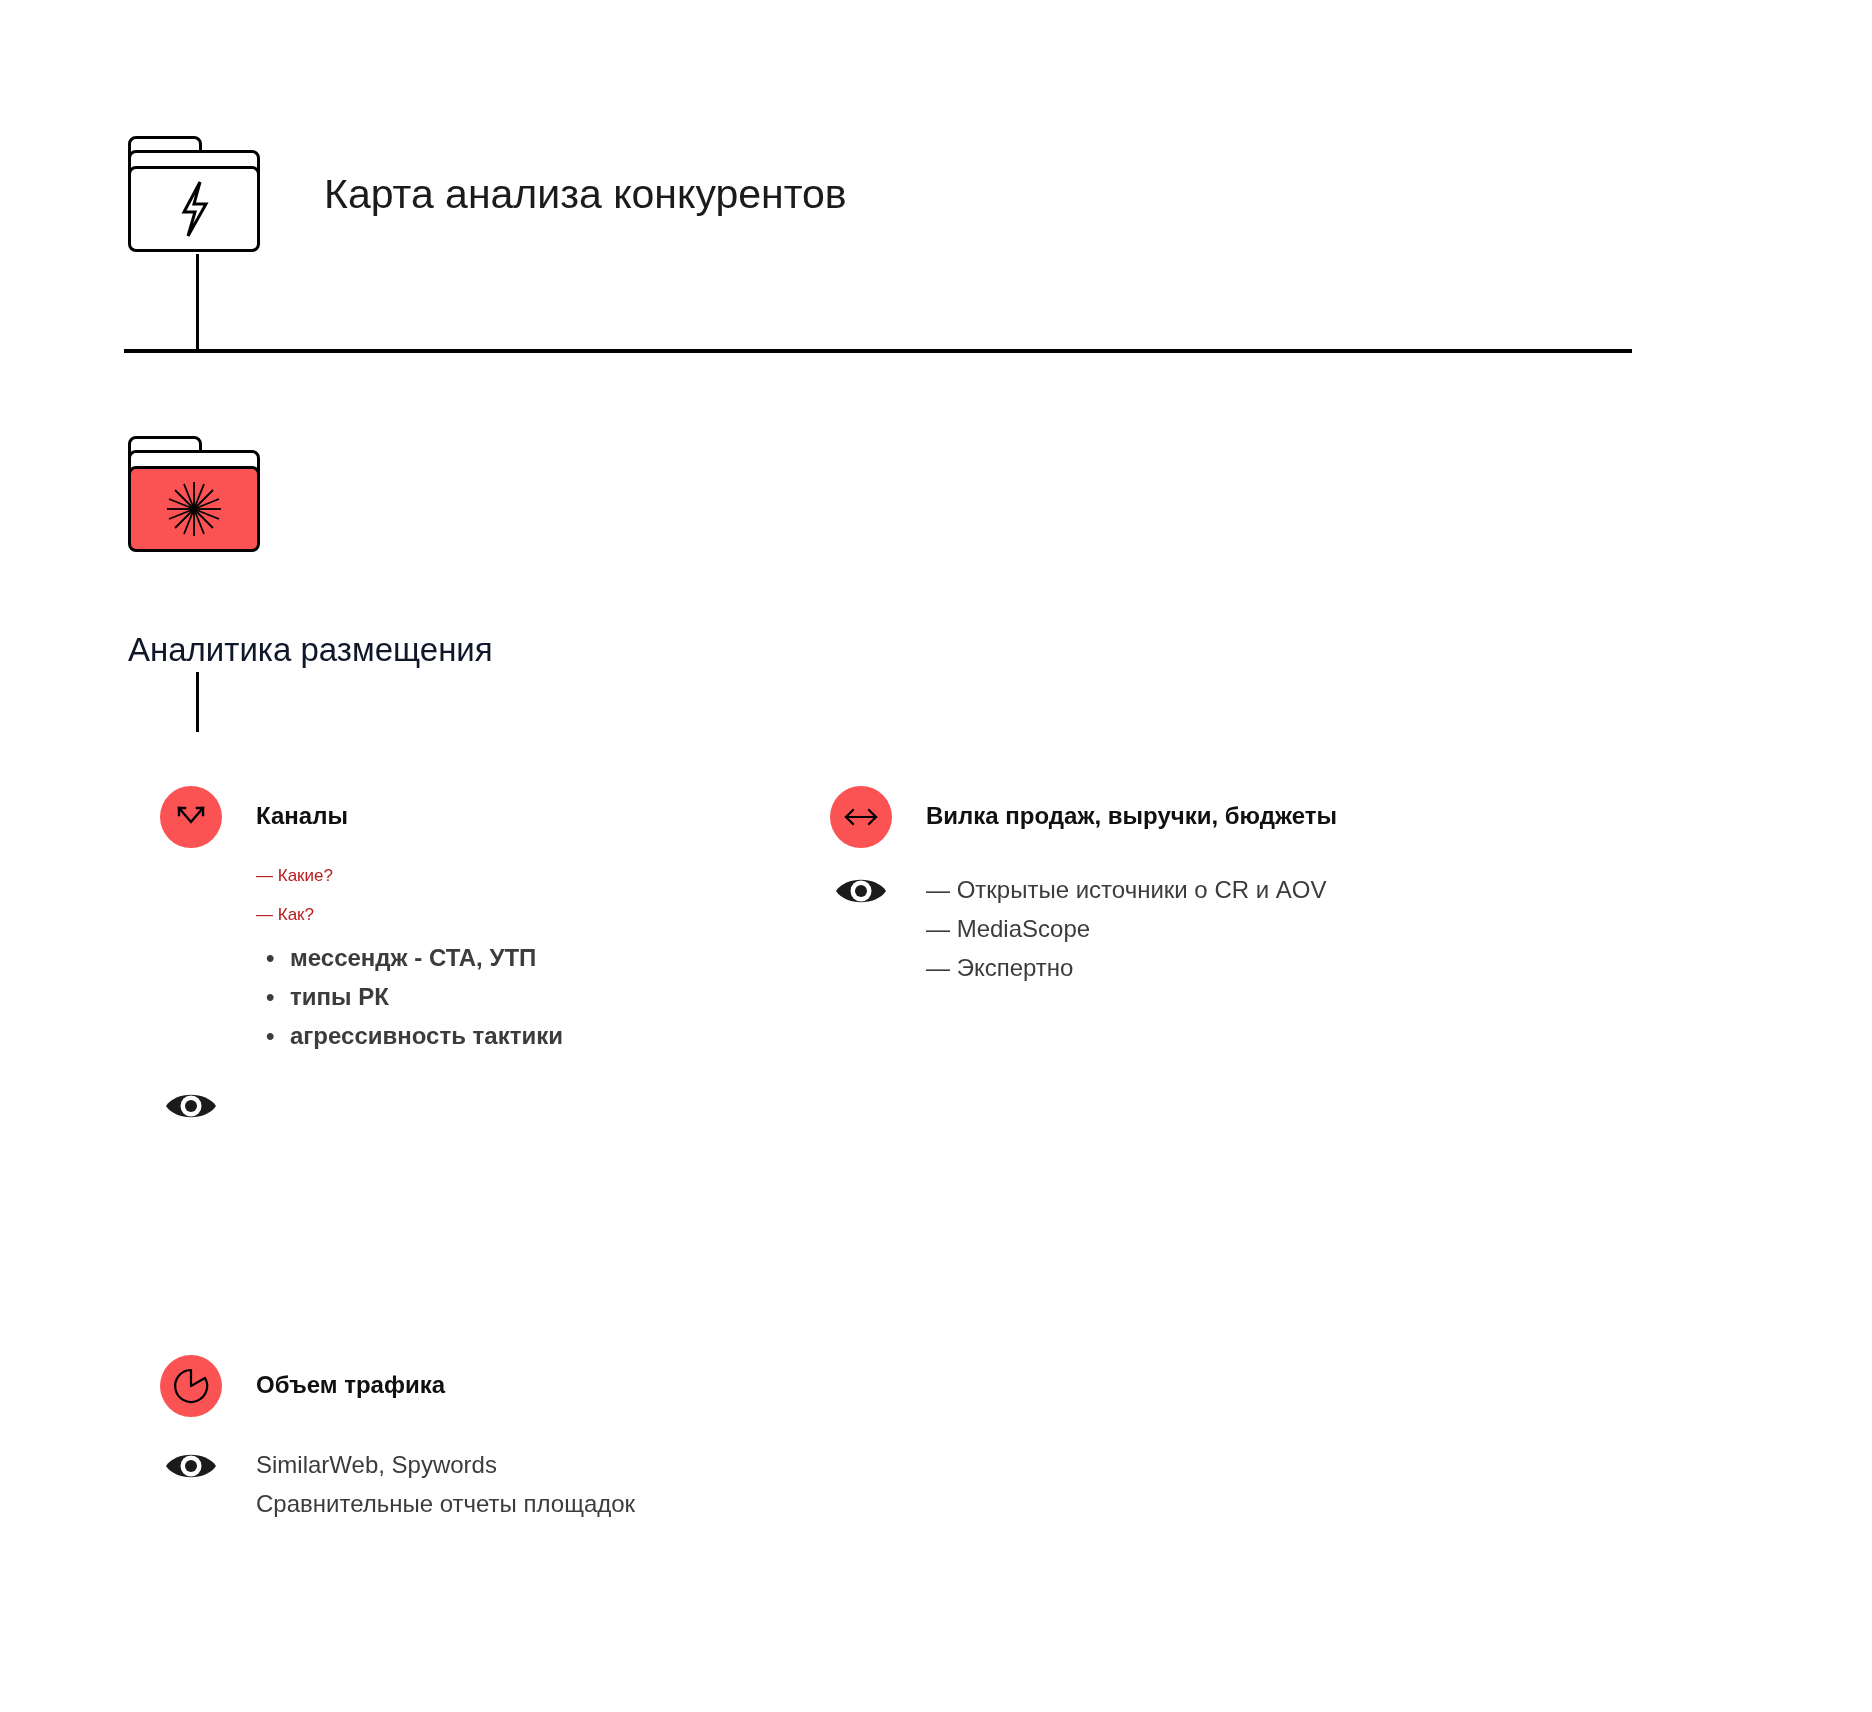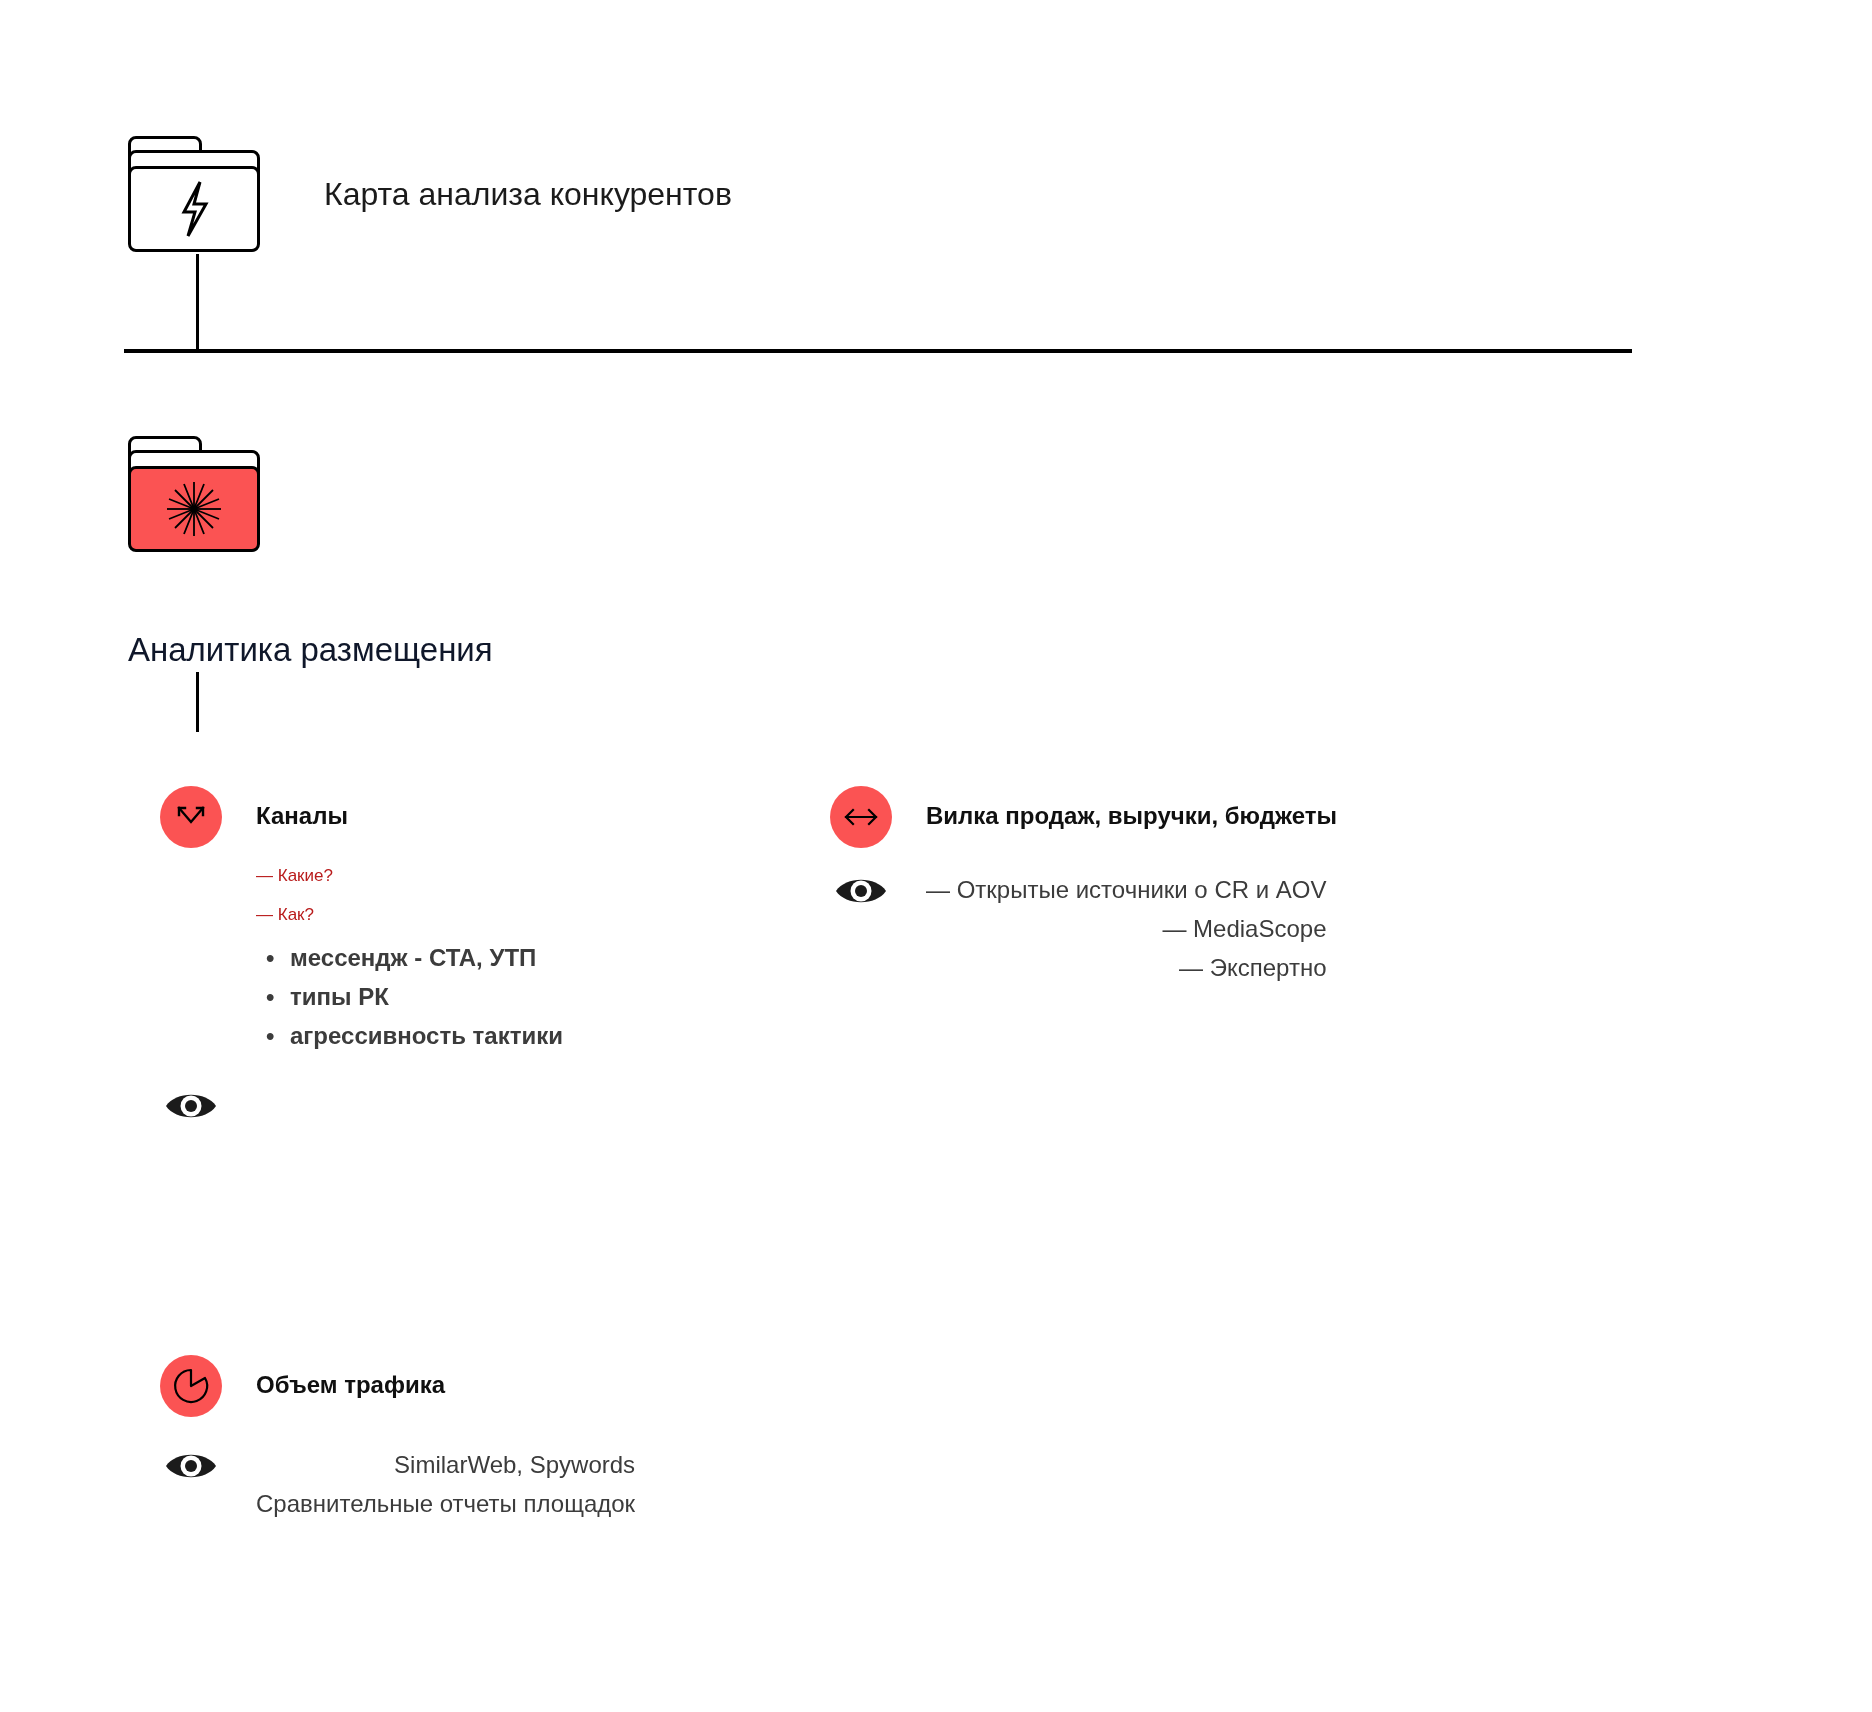--- a/index.html
+++ b/index.html
@@ -64,21 +64,21 @@
     box-sizing: border-box;
     display: flex;
     align-items: center;
     justify-content: center;
   }
   .folder.red .body { background: #FB5353; }
   .folder.red .tab-back, .folder.red .tab-mid { background: #fff; }
 
   .root-title {
     margin-left: 60px;
-    font-size: 32px;
+    font-size: 41px;
     font-weight: 400;
     color: #1b1b1b;
     white-space: nowrap;
   }
 
   
   .vline-root {
     position: absolute;
     left: 196px;
     top: 254px;
@@ -184,21 +184,20 @@
   }
   .eye-wrap {
     width: 62px;
     flex: none;
     display: flex;
     justify-content: center;
     padding-top: 4px;
   }
   .source-lines {
     margin-left: 34px;
-    text-align: right;
   }
   .source-line {
     font-size: 24px;
     color: #3c3c3c;
     line-height: 39px;
     white-space: nowrap;
   }
 </style>
 </head>
 <body>

